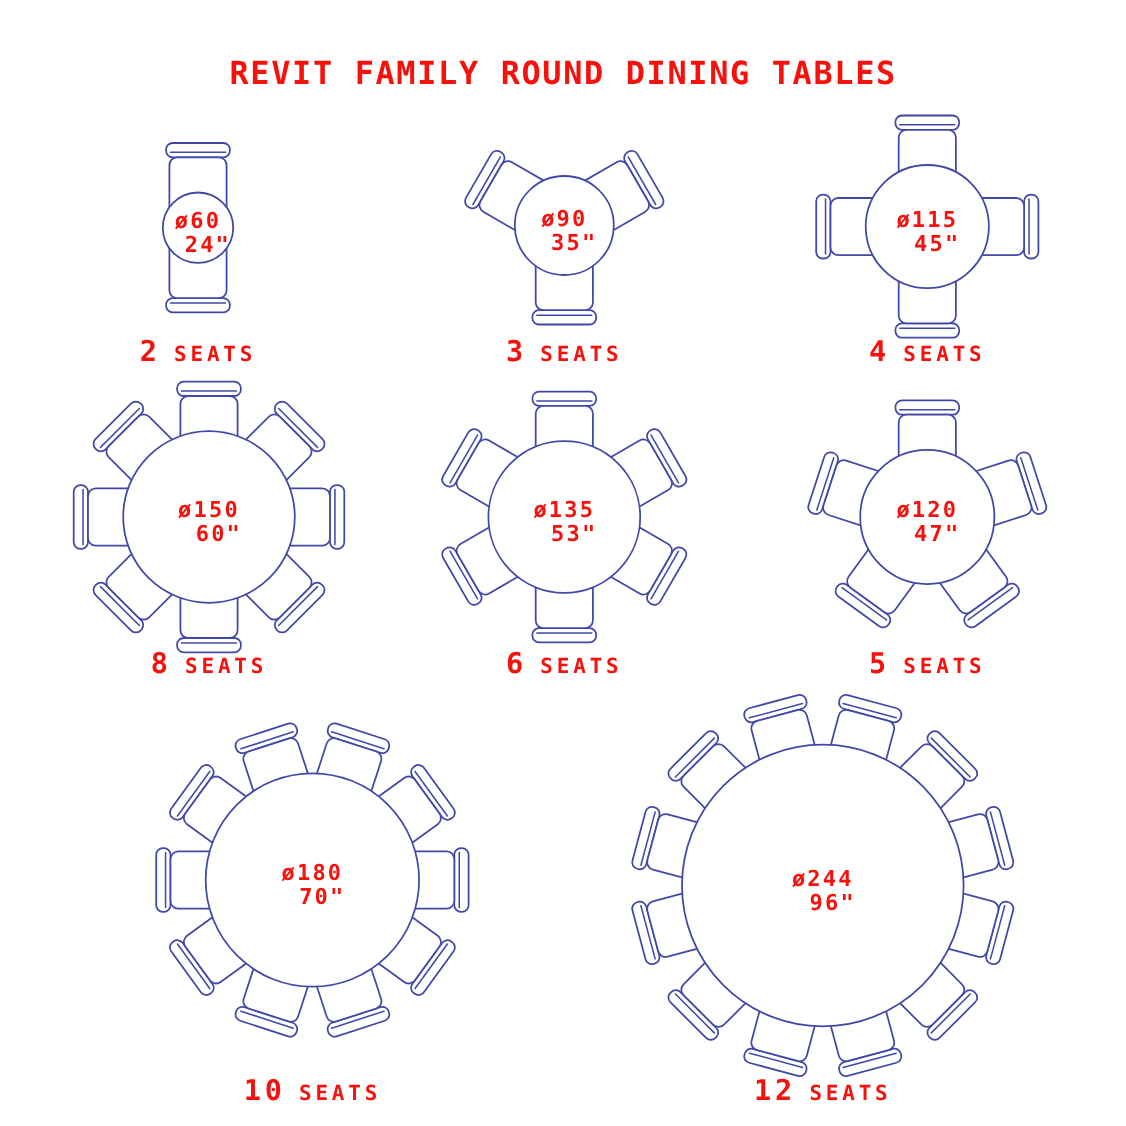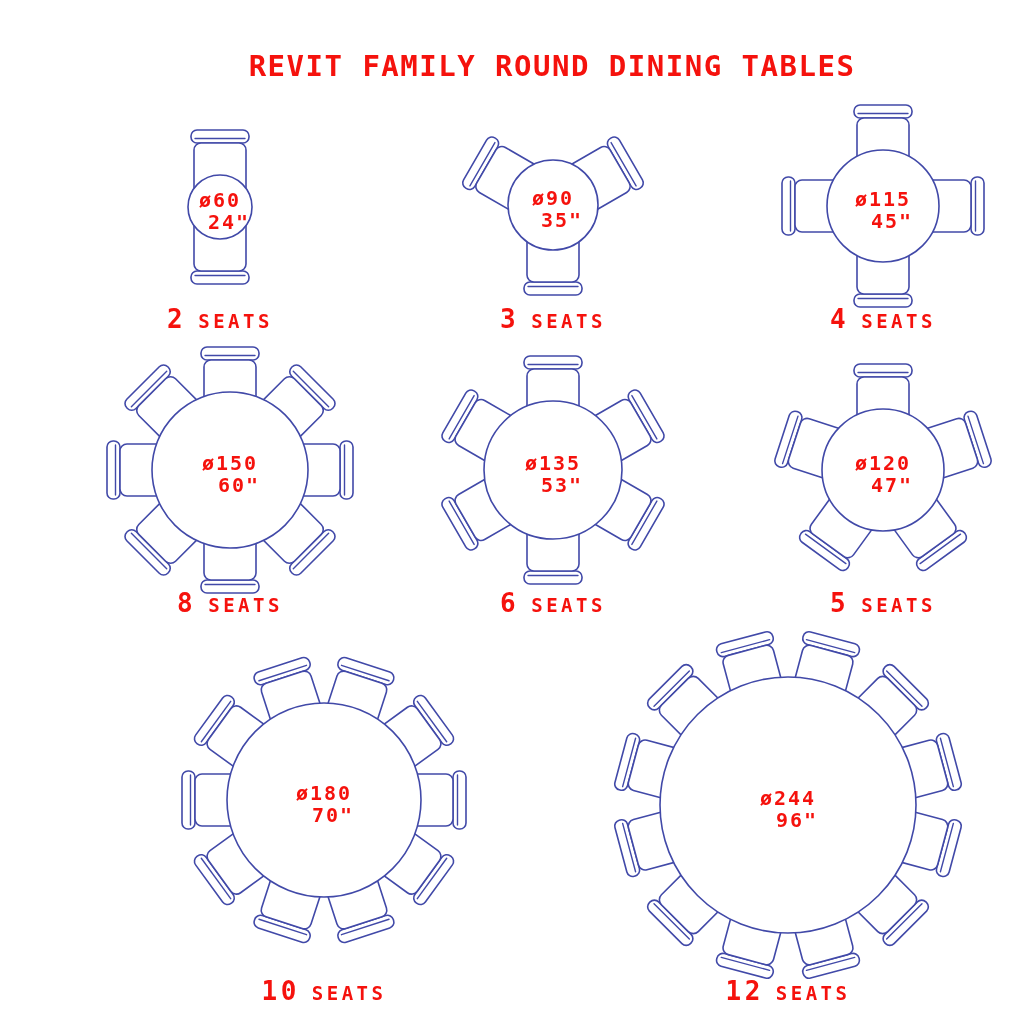--- a/index.html
+++ b/index.html
@@ -9,21 +9,21 @@
   }
   html,body{
     margin:0;
     padding:0;
     background:var(--bg);
     width:1024px;
     height:1024px;
     overflow:hidden;
     font-family:"DejaVu Sans Mono", monospace;
   }
-  .canvas{position:relative;width:820px;height:1024px;background:var(--bg);padding-left:40px;}
+  .canvas{position:relative;width:820px;height:1024px;background:var(--bg);}
   svg{display:block;}
   
   .ln{
     fill:#ffffff;
     stroke:var(--blue);
     stroke-width:1.6;
     stroke-linejoin:round;
   }
   .lnl{
     fill:none;

